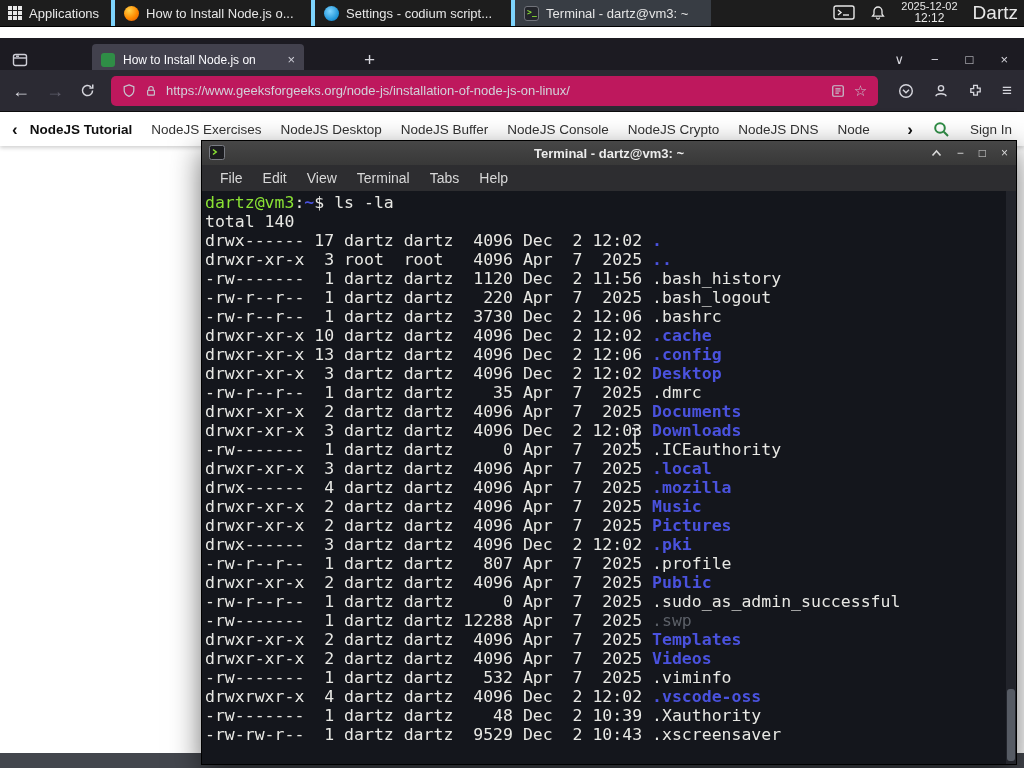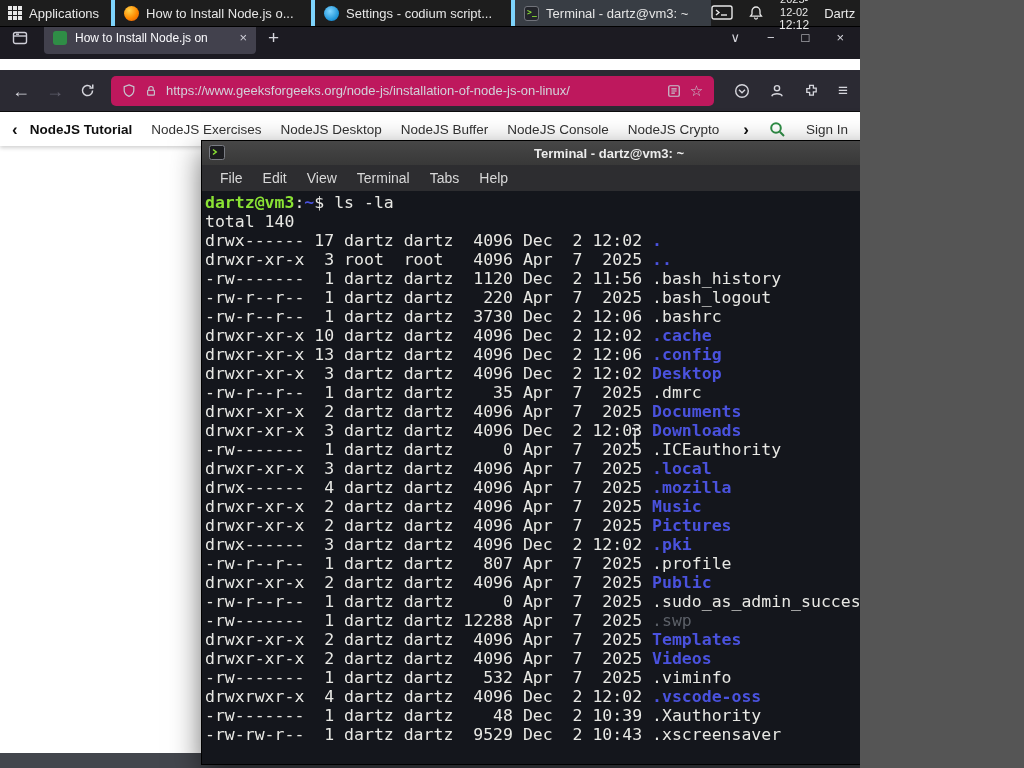--- a/index.html
+++ b/index.html
@@ -1,18 +1,18 @@
 <!DOCTYPE html>
 <html style="--accent-green: #2f8d46; --dir-blue: #4a52de; --prompt-green: #8ae234; --dim-gray: #5c6068;"><head>
 <meta charset="utf-8">
 <style>
   * { margin:0; padding:0; box-sizing:border-box; }
   html,body { background:#555; }
   button { background:none; border:none; font:inherit; color:inherit; text-align:left; }
-  .screen { position:relative; width:860px; height:768px; overflow:hidden; background:#fff;
+  .screen { position:relative; width:1024px; height:768px; overflow:hidden; background:#fff;
             font-family:"Liberation Sans", sans-serif; }
 
   
   .panel { position:absolute; top:0; left:0; right:0; height:27px; background:#1d1d1d;
            border-bottom:1px solid #000; display:flex; align-items:center; color:#e8e8e8;
            font-size:13px; z-index:60; }
   .apps-btn { display:flex; align-items:center; gap:7px; height:100%; padding:0 12px 0 8px; cursor:default; }
   .tasks { display:flex; height:100%; }
   .task { width:200px; height:100%; display:flex; align-items:center; gap:7px; padding:0 9px;
           border-left:4px solid #7dd3fc; overflow:hidden; white-space:nowrap; color:#e6e6e6; }
@@ -22,25 +22,25 @@
   .ticon.firefox { border-radius:50%; background:radial-gradient(circle at 35% 30%, #ffd24a, #ff8a00 55%, #d9520a); }
   .ticon.codium { border-radius:50%; background:radial-gradient(circle at 40% 35%, #7fd4ff, #2196d9 65%, #0d6eb8); }
   .ticon.terminal { border-radius:3px; background:#23252b; border:1px solid #70737a; }
   .ticon.terminal::after { content:">_"; position:absolute; left:2px; top:1px; color:var(--prompt-green,#8ae234);
           font:bold 8px "DejaVu Sans Mono", monospace; }
   .panel-right { margin-left:auto; display:flex; align-items:center; gap:15px; padding-right:4px; height:100%; }
   .tray-icon { display:flex; align-items:center; }
   .clock { text-align:center; line-height:1.15; }
   .clock .cdate { font-size:11px; }
   .clock .ctime { font-size:12px; }
-  .panel-user { font-size:13px; padding-right:2px; }
-
-  
-  .tabbar { position:absolute; top:16px; left:0; right:0; height:43px; background:#1c1b22;
-            display:flex; align-items:center; z-index:10; }
+  .panel-user { font-size:19px; padding-right:2px; }
+
+  
+  .tabbar { position:absolute; top:38px; left:0; right:0; height:43px; background:#1c1b22;
+            display:flex; align-items:center; z-index:10;gap:48px; }
   .fxview { margin-left:12px; color:#cfcfd8; display:flex; }
   .tab { margin-left:16px; width:212px; height:32px; background:#42414d; border-radius:4px;
          display:flex; align-items:center; gap:8px; padding:0 9px; color:#fbfbfe; font-size:12px; }
   .tab-favicon { flex:none; width:14px; height:14px; border-radius:3px; background:var(--accent-green,#2f8d46); }
   .tab-title { flex:1; overflow:hidden; white-space:nowrap; }
   .tab-close { color:#cfcfd8; font-size:13px; }
   .newtab { margin-left:12px; color:#d6d6dd; font-size:19px; }
   .tabbar-right { margin-left:auto; display:flex; align-items:center; gap:27px; padding-right:16px;
                   color:#d6d6dd; font-size:13px; }
 
@@ -81,21 +81,21 @@
   .t-appicon { position:absolute; left:7px; top:4px; display:flex; }
   .t-btns { position:absolute; right:8px; top:0; height:100%; display:flex; align-items:center;
             gap:15px; color:#d9d9d9; font-size:12px; font-weight:normal; }
   .t-menu { height:26px; flex:none; background:#2d2d30; display:flex; align-items:center;
             padding-left:8px; color:#d8d8d8; font-size:14px; }
   .t-menu-item { padding:0 10px; }
   .t-body { flex:1; position:relative; overflow:hidden; padding:2px 0 0 3px;
             font-family:"DejaVu Sans Mono", monospace; font-size:16.5px; line-height:19px;
             color:#e8e8e4; }
   .tline { white-space:pre; height:19px; }
-  .p-user { color:var(--prompt-green,#8ae234); font-weight:bold; }
+  .p-user { color:var(--prompt-green,#8ae234); font-weight:normal; }
   .p-path { color:var(--dir-blue,#4a52de); font-weight:bold; }
   .dir { color:var(--dir-blue,#4a52de); font-weight:bold; }
   .dim { color:var(--dim-gray,#5c6068); }
   .t-scroll { position:absolute; right:0; top:0; bottom:0; width:10px; background:#22242b; }
   .t-thumb { position:absolute; right:1px; bottom:3px; width:8px; height:72px; background:#565b64; border-radius:3px; }
   .ibeam { position:absolute; left:630px; top:427px; z-index:40; }
   svg { display:block; }
 </style>
 </head>
 <body>

